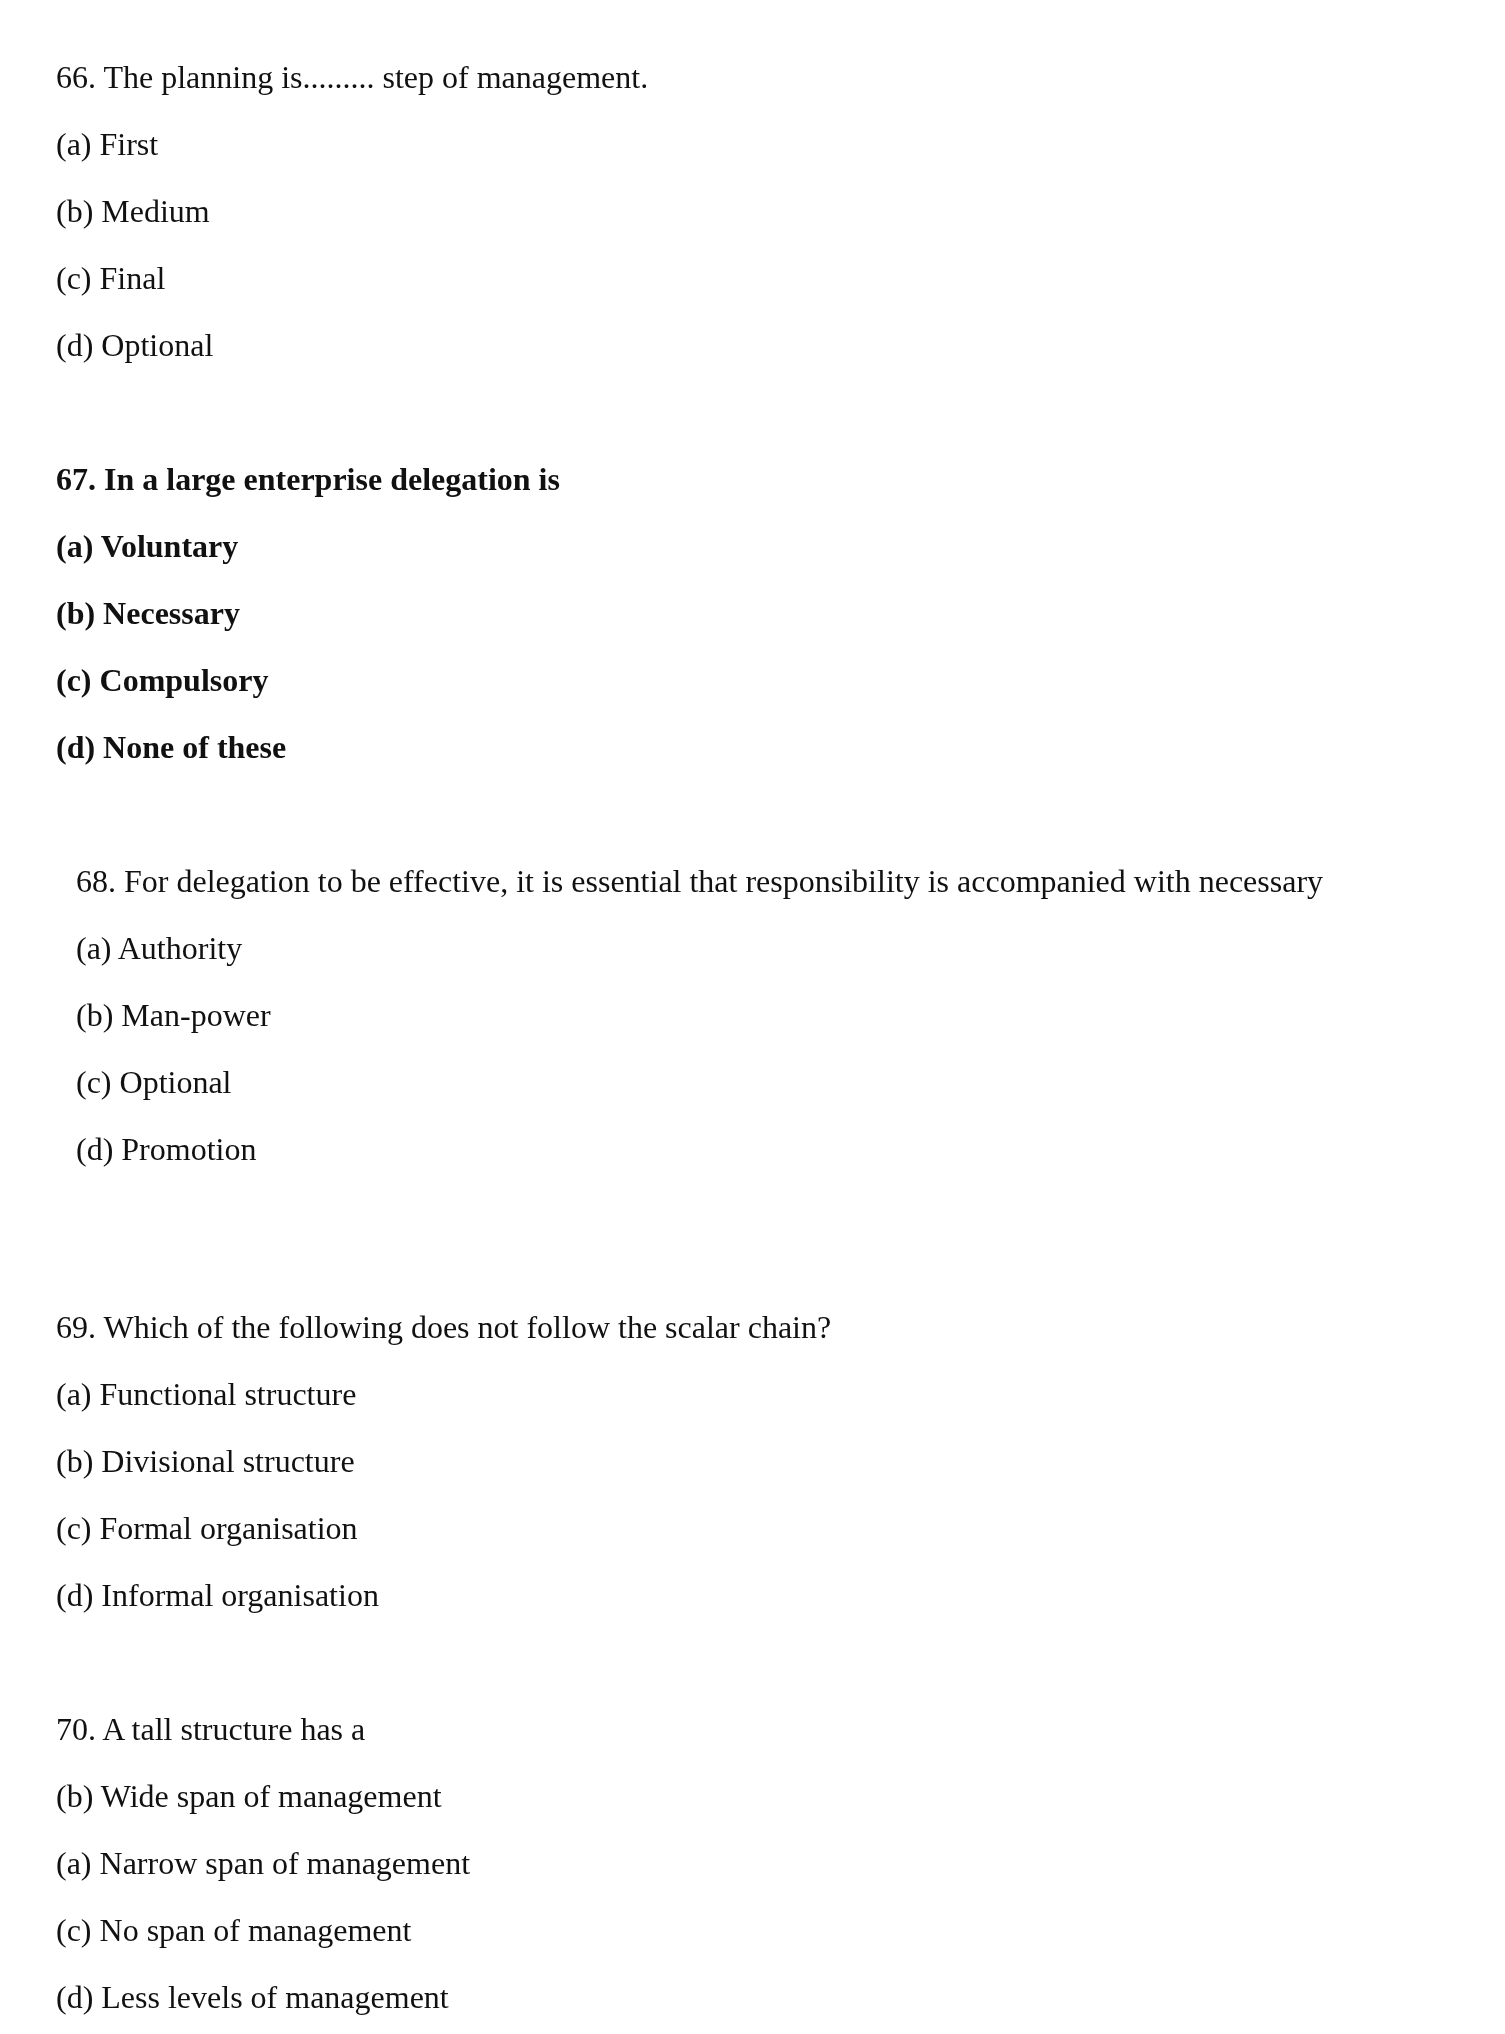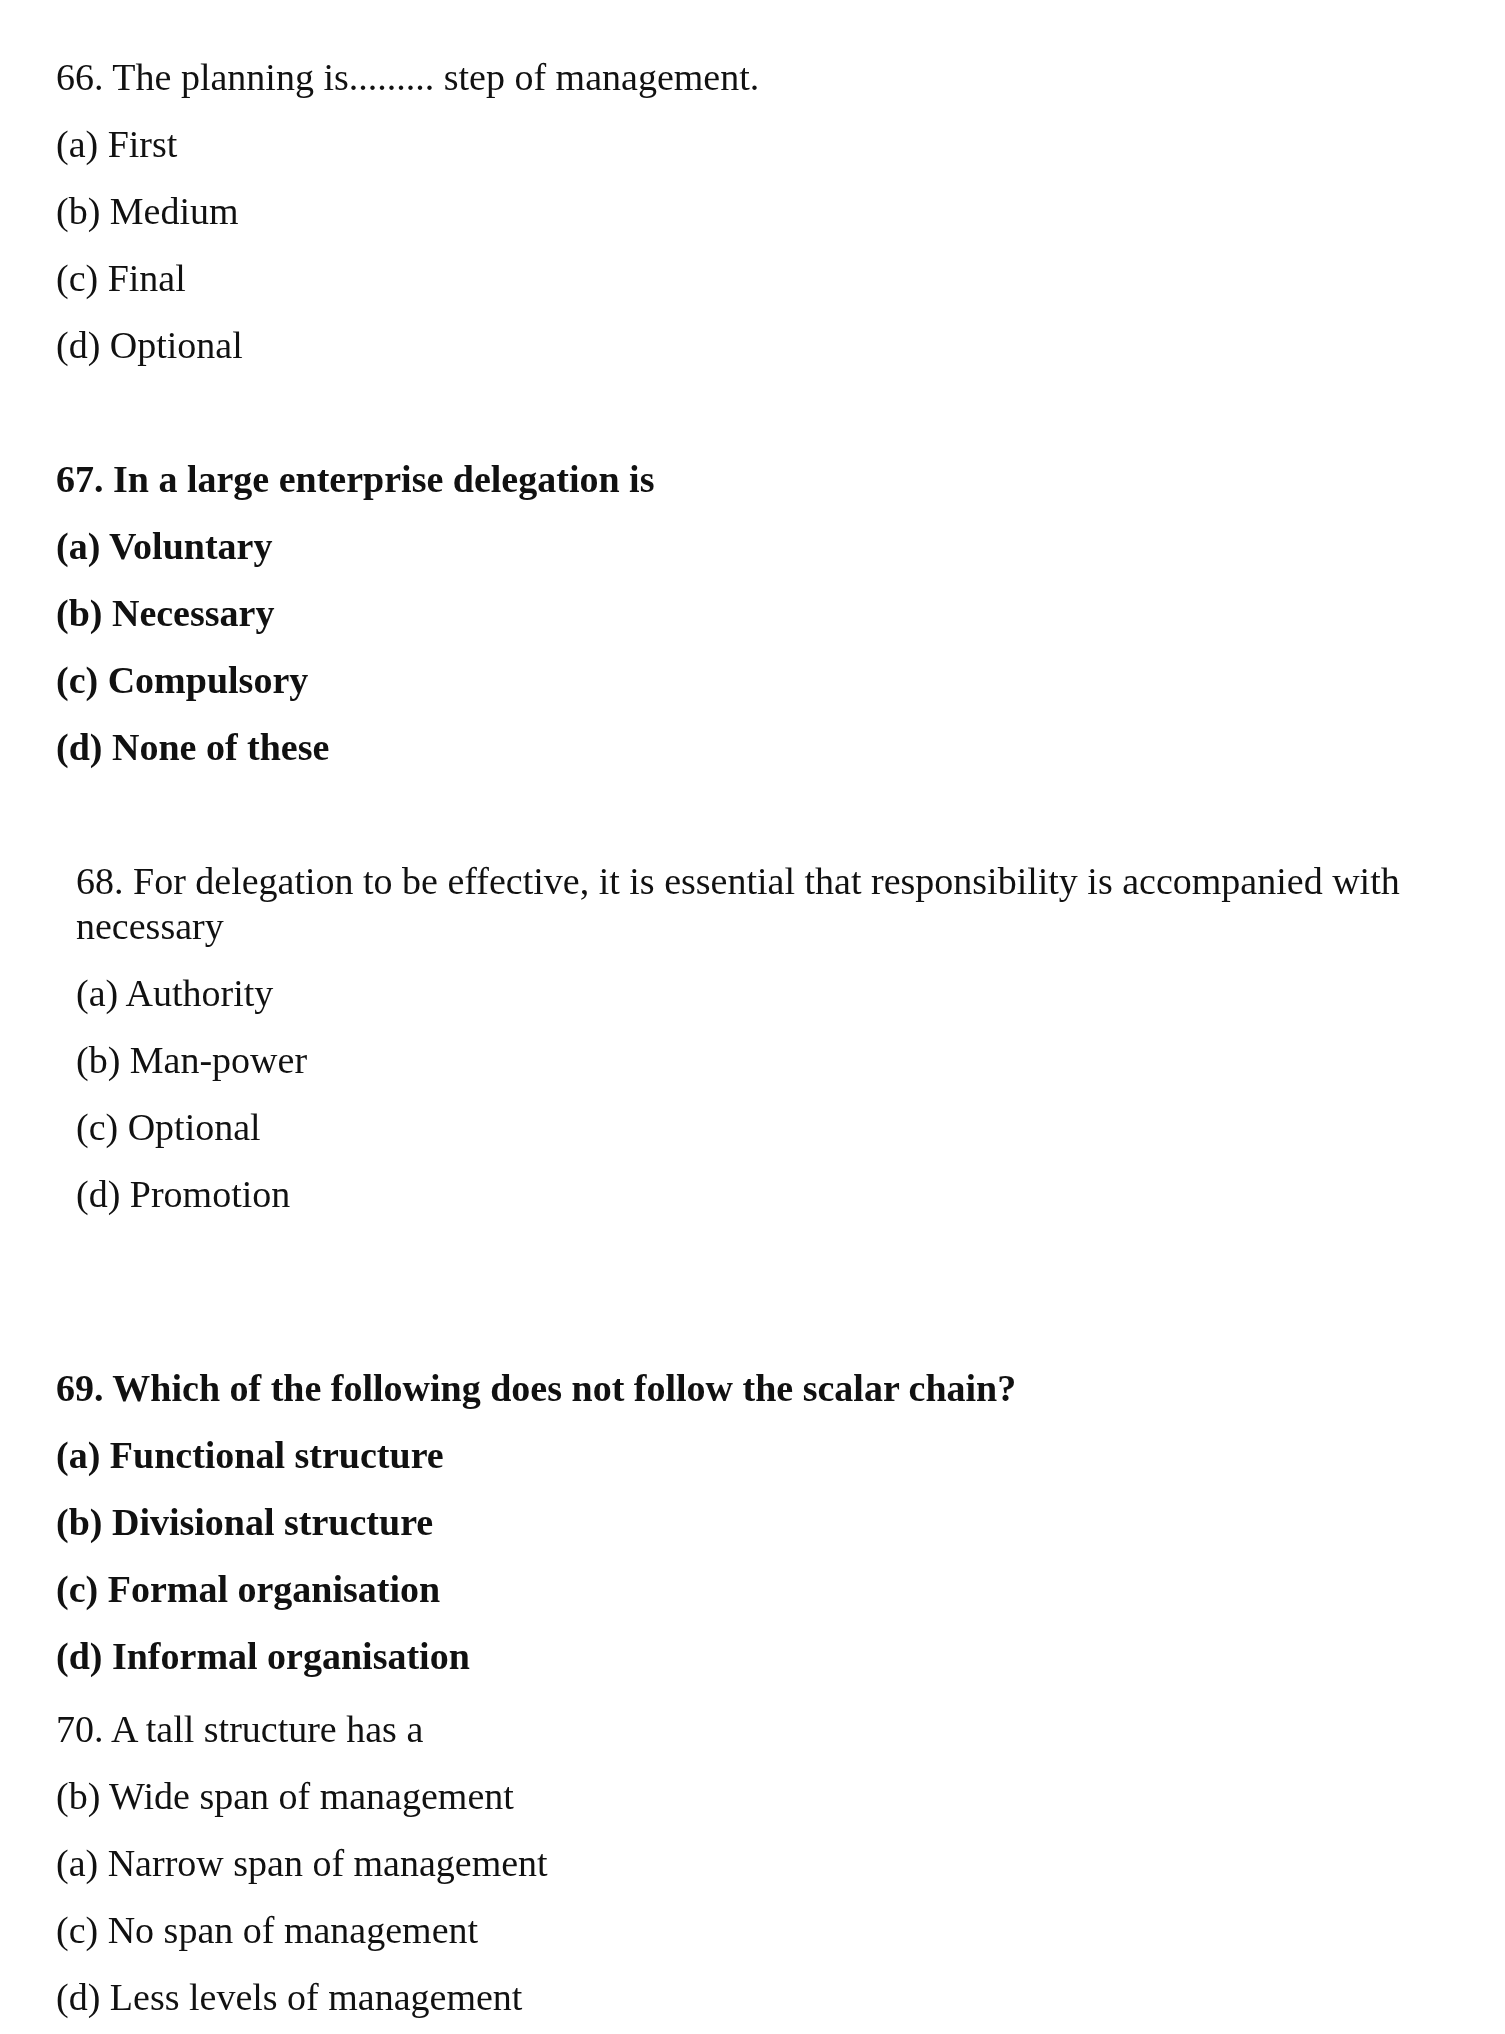--- a/index.html
+++ b/index.html
@@ -1,18 +1,18 @@
 <!DOCTYPE html>
 <html><head>
 <meta charset="utf-8">
 <style>
   html,body{margin:0;padding:0;background:#fff;}
   body{width:1505px;height:2034px;position:relative;overflow:hidden;
        font-family:"Liberation Serif","DejaVu Serif",serif;color:#111;}
-  .q{position:absolute;left:56px;font-size:38px;line-height:45px;}
+  .q{position:absolute;left:56px;font-size:32px;line-height:45px;}
   .line{height:67px;white-space:nowrap;}
   .stem{white-space:normal;width:1380px;margin-bottom:22px;}
 </style>
 </head>
 <body>
 
 <div class="q" style="top:55px;">
   <div class="line"><span>66.</span> <span>The planning is......... step of management.</span></div>
   <div class="line">(a) First</div>
   <div class="line">(b) Medium</div>
@@ -29,21 +29,21 @@
 </div>
 
 <div class="q" style="top:859px;margin-left:20px;">
   <div class="stem"><span>68.</span> <span>For delegation to be effective, it is essential that responsibility is accompanied with necessary</span></div>
   <div class="line">(a) Authority</div>
   <div class="line">(b) Man-power</div>
   <div class="line">(c) Optional</div>
   <div class="line">(d) Promotion</div>
 </div>
 
-<div class="q" style="top:1366px;font-weight:bold;">
+<div class="q" style="top:1305px;">
   <div class="line"><span>69.</span> <span>Which of the following does not follow the scalar chain?</span></div>
   <div class="line">(a) Functional structure</div>
   <div class="line">(b) Divisional structure</div>
   <div class="line">(c) Formal organisation</div>
   <div class="line">(d) Informal organisation</div>
 </div>
 
 <div class="q" style="top:1707px;">
   <div class="line"><span>70.</span> <span>A tall structure has a</span></div>
   <div class="line">(b) Wide span of management</div>

